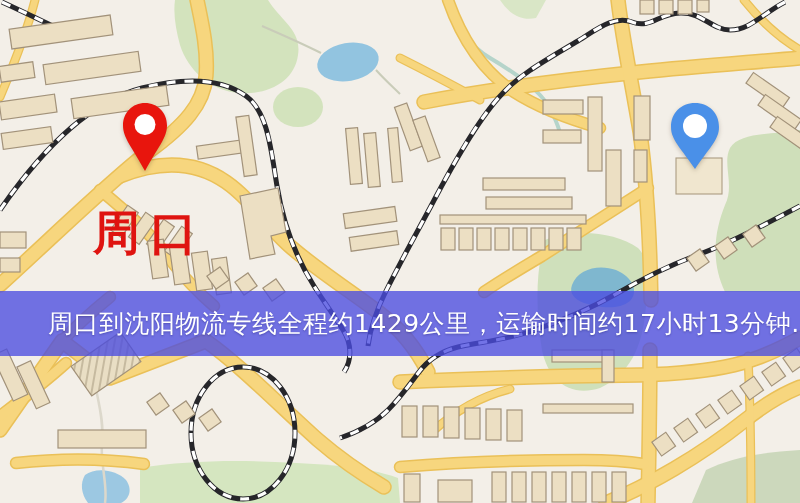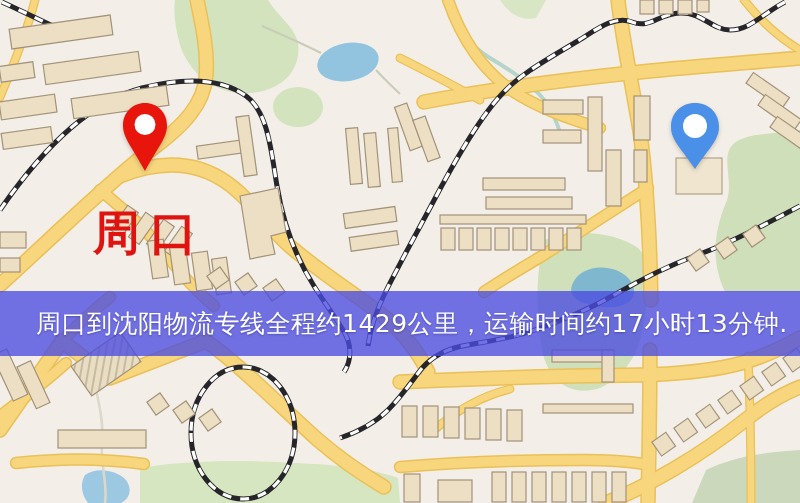--- a/index.html
+++ b/index.html
@@ -36,21 +36,21 @@
     font-family:"DejaVu Sans", sans-serif;}
   .city-label.origin{left:93px;top:179px;font-size:47px;letter-spacing:10px;
     color:var(--color-origin_label,#df1410);margin-top:30px;}
   .city-label.dest{left:637px;top:177px;font-size:46px;letter-spacing:7px;font-weight:600;
     color:var(--color-destination_label,#2c2fd6);}
 
   
   .banner{
     position:absolute;left:0;top:291px;width:800px;height:65px;
     background:var(--color-banner_bg,#4a4ce0c7);
-    display:flex;align-items:center;padding-left:36px;box-sizing:border-box;
+    display:flex;align-items:center;padding-left:48px;box-sizing:border-box;
   }
   .banner span{
     color:var(--color-banner_text,#ffffff);font-size:25px;letter-spacing:.5px;
     text-shadow:0 1px 2px rgba(30,30,110,.4);white-space:nowrap;
     font-family:"DejaVu Sans", sans-serif;
   }
 </style>
 </head>
 <body>
 

